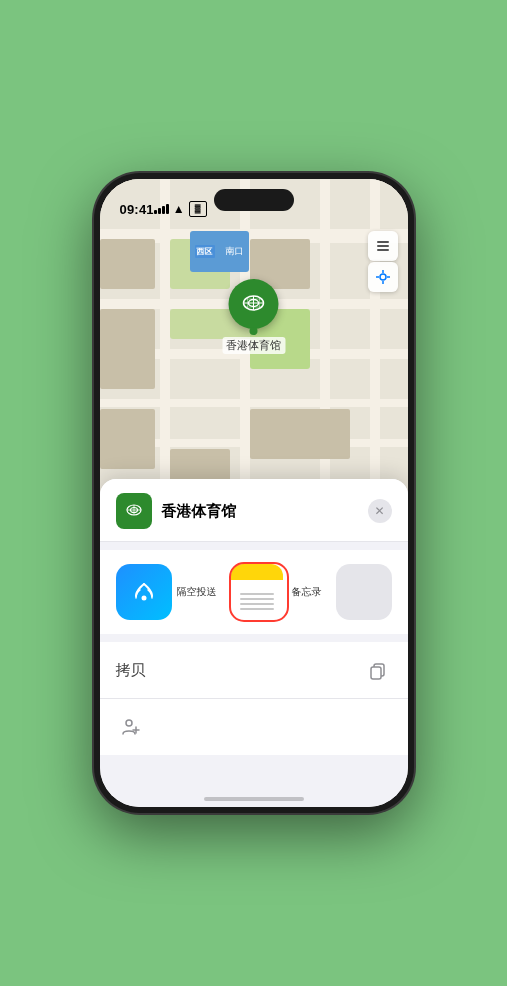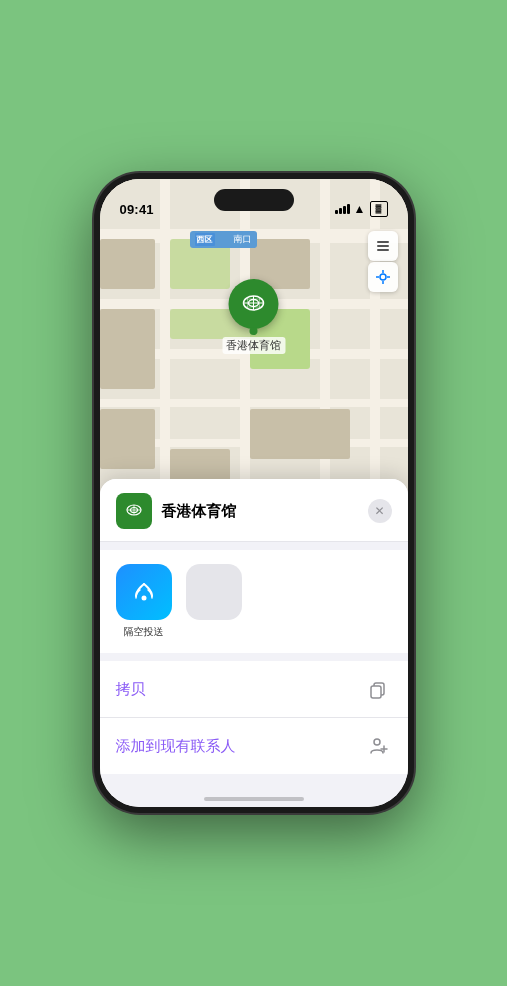--- a/index.html
+++ b/index.html
@@ -49,21 +49,20 @@
 
     
     .status-bar {
       position: absolute;
       top: 0;
       left: 0;
       right: 0;
       height: 42px;
       display: flex;
       align-items: flex-end;
-      justify-content: space-between;
       padding: 0 20px 4px;
       z-index: 50;
       color: #000;
       font-size: 11px;
       font-weight: 600;
     }
 
     .status-time {
       font-size: 13px;
       font-weight: 700;
@@ -158,25 +157,25 @@
     }
 
     
     .map-chip {
       position: absolute;
       top: 52px;
       left: 90px;
       background: #5b9bd5;
       color: #fff;
       font-size: 9px;
-      padding: 2px 5px;
+      padding: 14px 5px;
       border-radius: 3px;
       display: flex;
       align-items: center;
-      gap: 18px;
+      gap: 10px;
     }
 
     
     .map-controls {
       position: absolute;
       top: 52px;
       right: 10px;
       display: flex;
       flex-direction: column;
       gap: 1px;
@@ -263,21 +262,20 @@
       background: #fff;
       padding: 14px 16px;
       margin-top: 8px;
       display: flex;
       gap: 14px;
       overflow-x: auto;
     }
 
     .share-item {
       display: flex;
-      flex-direction: column;
       align-items: center;
       gap: 5px;
       flex-shrink: 0;
     }
 
     .share-icon-wrap {
       width: 56px;
       height: 56px;
       border-radius: 14px;
       display: flex;
@@ -335,21 +333,21 @@
       padding: 14px 16px;
       border-bottom: 1px solid #e5e5ea;
     }
 
     .action-item:last-child {
       border-bottom: none;
     }
 
     .action-label {
       font-size: 15px;
-      color: #8b5cf6;
+      color: #404040;
     }
 
     .action-icon {
       width: 28px;
       height: 28px;
       display: flex;
       align-items: center;
       justify-content: center;
       font-size: 18px;
       color: #8e8e93;
@@ -510,20 +508,34 @@
               <path d="M12 14 C12 14, 8 17, 8 22" stroke="white" stroke-width="1.5" stroke-linecap="round" fill="none"></path>
               <path d="M20 14 C20 14, 24 17, 24 22" stroke="white" stroke-width="1.5" stroke-linecap="round" fill="none"></path>
               <circle cx="16" cy="22" r="2.5" fill="white"></circle>
             </svg>
           </div>
           <span class="share-label">隔空投送</span>
         </div>
 
 
 
+        <div class="share-item" style="position:relative;">
+          <div style="position:relative; width:56px; height:56px;">
+            <div class="notes-icon-inner">
+              <div class="notes-lines">
+                <div class="notes-line"></div>
+                <div class="notes-line"></div>
+                <div class="notes-line"></div>
+                <div class="notes-line"></div>
+              </div>
+            </div>
+            <div style="position:absolute; top:-2px; left:-2px; right:-2px; bottom:-2px; border:2.5px solid #ff3b30; border-radius:15px; pointer-events:none;"></div>
+          </div>
+          <span class="share-label">备忘录</span>
+        </div>
 
         <div class="share-item">
           <div class="more-share">
             
             
           </div>
 
         </div>
 
       </div>
@@ -535,21 +547,20 @@
           <div class="action-icon">
             <svg width="20" height="20" viewBox="0 0 20 20" fill="none">
               <rect x="6" y="4" width="10" height="12" rx="2" stroke="#8e8e93" stroke-width="1.5" fill="none"></rect>
               <rect x="3" y="7" width="10" height="12" rx="2" fill="white" stroke="#8e8e93" stroke-width="1.5"></rect>
             </svg>
           </div>
         </div>
 
 
         <div class="action-item">
-          <span class="action-label">添加到现有联系人</span>
           <div class="action-icon">
             <svg width="20" height="20" viewBox="0 0 20 20" fill="none">
               <circle cx="9" cy="6" r="3" stroke="#8e8e93" stroke-width="1.5" fill="none"></circle>
               <path d="M3 17 C3 13, 15 13, 15 17" stroke="#8e8e93" stroke-width="1.5" fill="none" stroke-linecap="round"></path>
               <line x1="16" y1="10" x2="16" y2="16" stroke="#8e8e93" stroke-width="1.5" stroke-linecap="round"></line>
               <line x1="13" y1="13" x2="19" y2="13" stroke="#8e8e93" stroke-width="1.5" stroke-linecap="round"></line>
             </svg>
           </div>
         </div>
 

